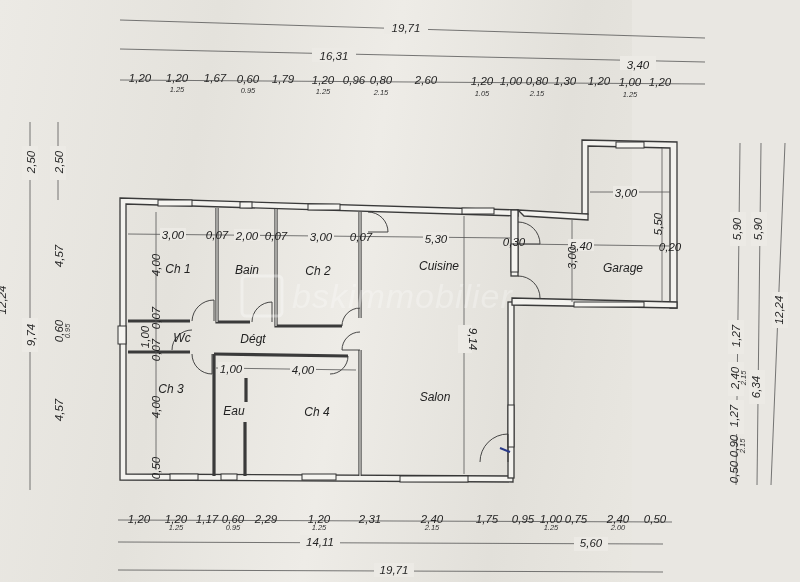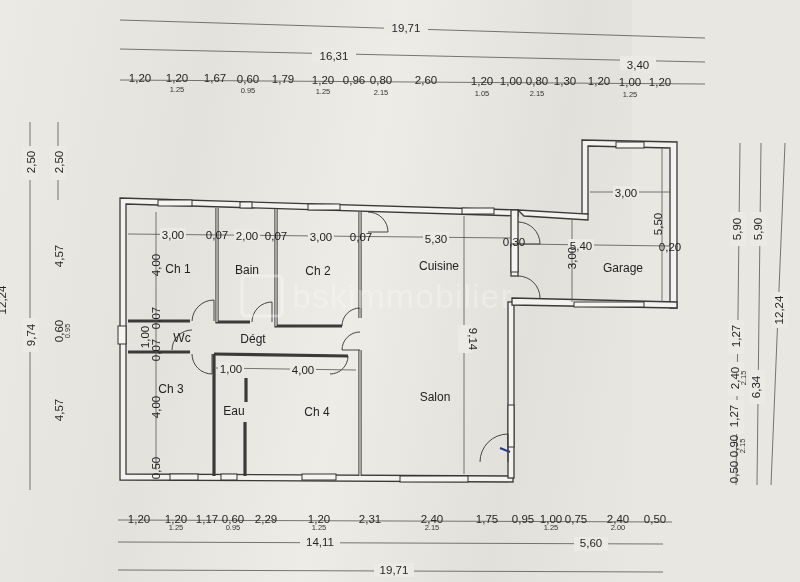--- a/index.html
+++ b/index.html
@@ -4,20 +4,21 @@
 <style>
   html, body { margin: 0; padding: 0; }
   body {
     width: 800px; height: 582px; overflow: hidden;
     background: #e9e7e2;
     font-family: "Liberation Sans", sans-serif;
   }
   #stage {
     position: relative; width: 632px; height: 582px;
     background: linear-gradient(100deg, #eceae5 0%, #e4e2dc 30%, #eeece7 55%, #e2e0da 80%, #e9e7e1 100%);
+    font-style: italic;
   }
   svg { position: absolute; left: 0; top: 0; }
   .dim { font-size: 11.5px; fill: #262626; }
   .dim-sub { font-size: 7.5px; fill: #333; }
   .dimline { stroke: #555; stroke-width: 0.8; fill: none; }
   .wall { fill: #f3f2ee; stroke: #3a3a3a; stroke-width: 1.3; }
   .iwall { fill: none; stroke: #3a3a3a; stroke-width: 3.2; }
   .iwall-in { fill: none; stroke: #ecebe6; stroke-width: 1.2; }
   .room { font-size: 12px; fill: #222; }
   .rdim { font-size: 11.5px; fill: #222; }

